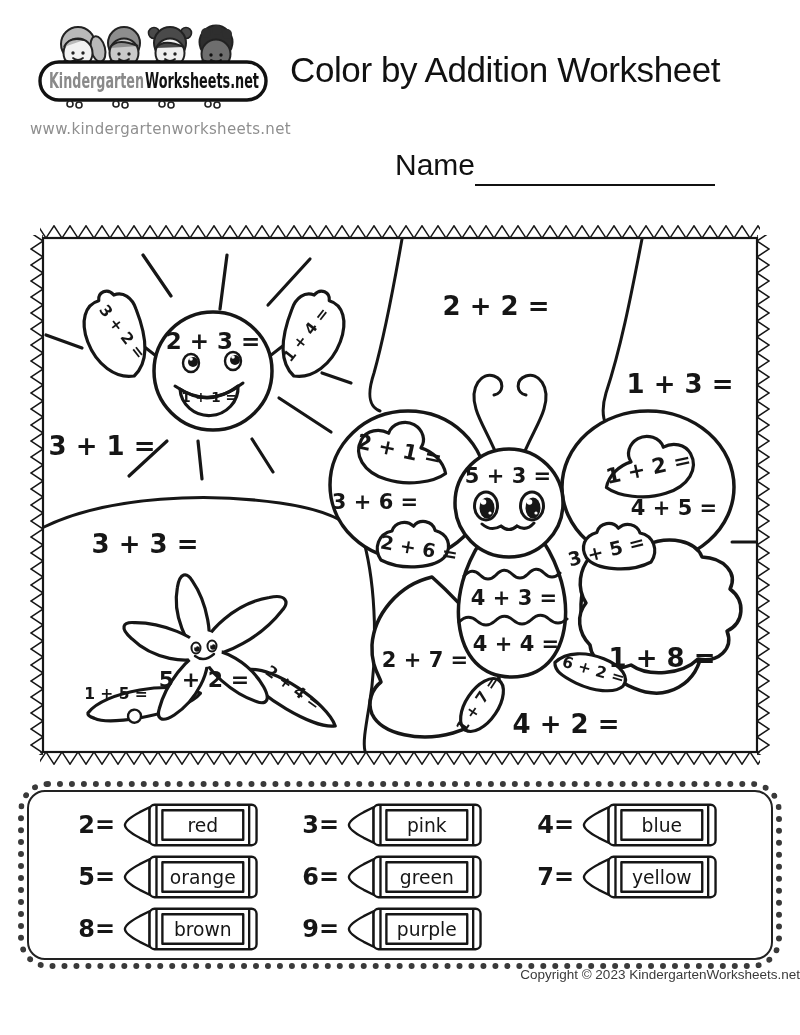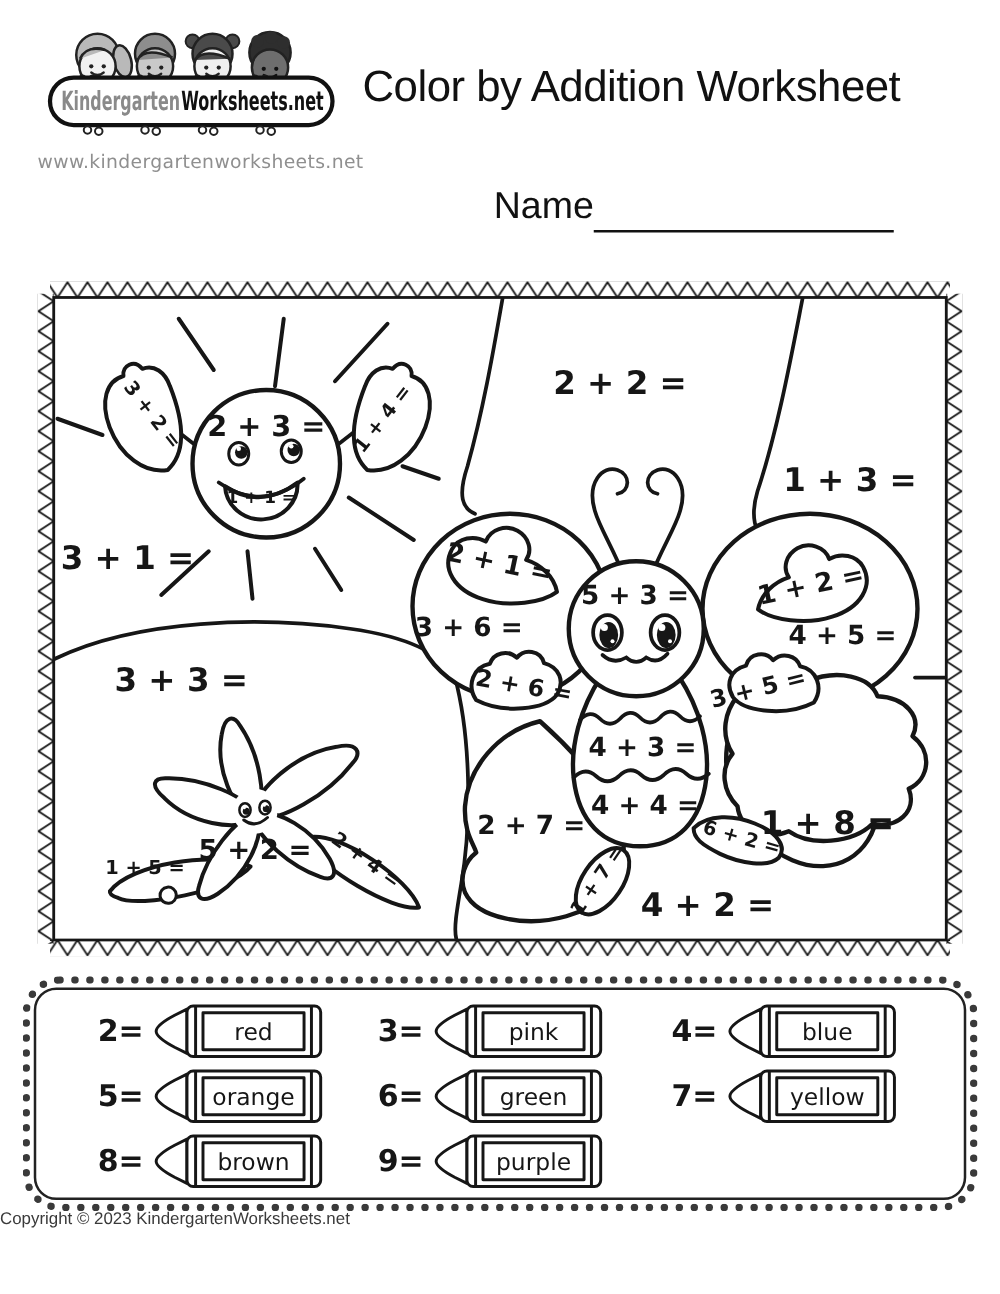--- a/index.html
+++ b/index.html
@@ -34,21 +34,21 @@
              border:2.5px solid #222;border-radius:18px;
              display:grid;grid-template-columns:224px 235px auto;
              grid-auto-rows:52px;align-items:center;padding:7px 0 0 20px;box-sizing:border-box;}
   .key-cell{display:flex;align-items:center;}
   .key-num{display:inline-block;width:66px;text-align:right;font-size:24px;font-weight:700;
            color:#161616;margin-right:5px;}
   .crayon{width:140px;height:46px;flex:0 0 auto;}
   .cink{fill:#fff;stroke:#161616;stroke-width:2.4;stroke-linejoin:round;}
   .crayon-label{font-family:"DejaVu Sans",sans-serif;font-size:19px;fill:#161616;text-anchor:middle;}
   
-  .footer{position:absolute;left:0;top:966px;width:100%;text-align:left;
+  .footer{position:absolute;left:0;top:966px;width:100%;text-align:right;
           font-size:13.5px;color:#3a3a3a;line-height:1.4;
           font-family:"Liberation Sans",sans-serif;}
 </style>
 </head>
 <body>
 
 <div id="page">
 
   <svg id="logo-svg" viewBox="0 0 232 106" aria-hidden="true">
 

